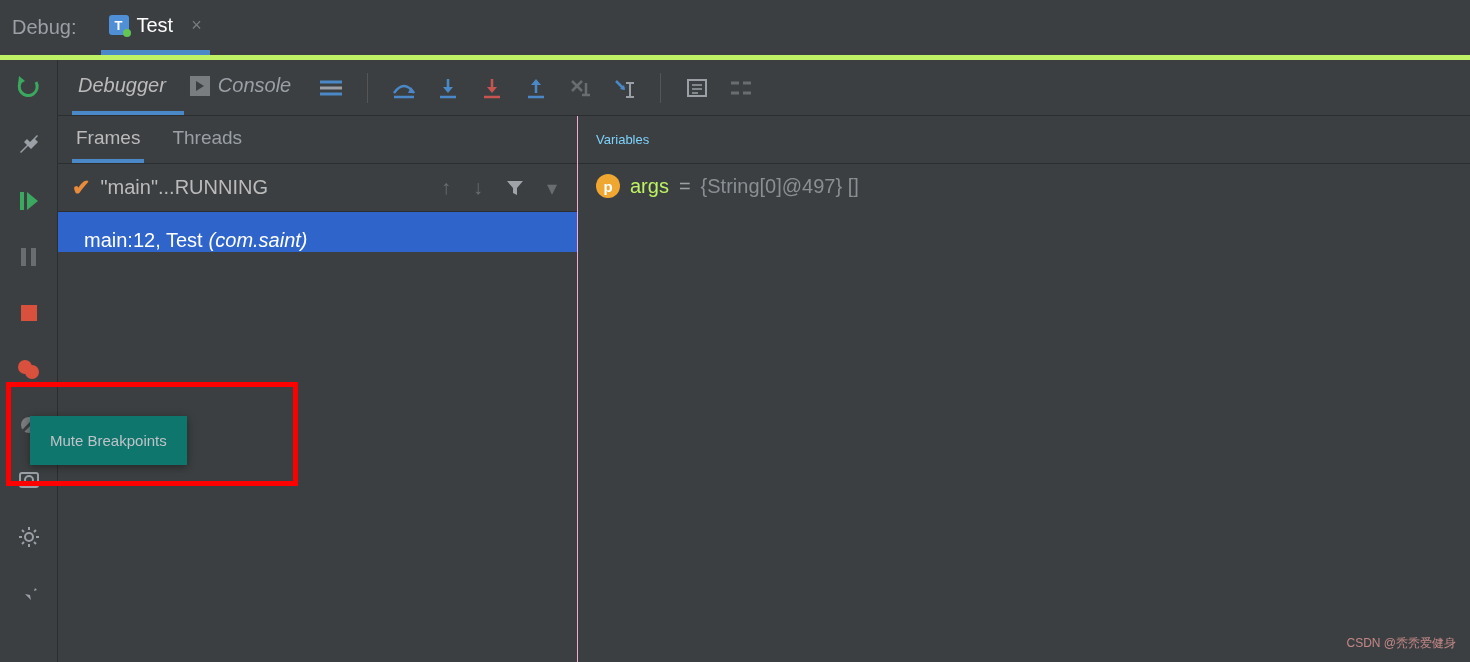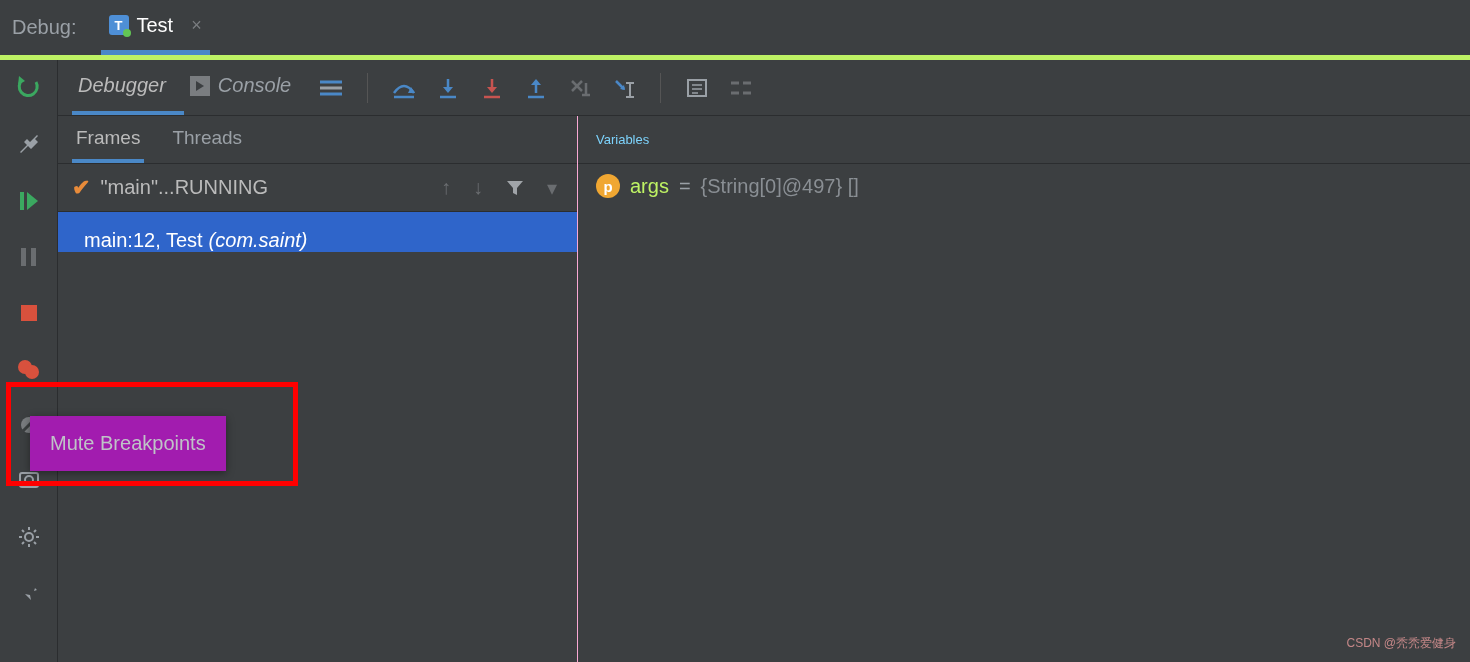--- a/index.html
+++ b/index.html
@@ -36,21 +36,21 @@
   .arrow-btn { color: #6a6d70; font-size: 20px; padding: 0 6px; cursor: pointer; }
   .stack-row { height: 40px; background: #2f65ca; color: #fff; display: flex; align-items: flex-end; padding: 0 26px; font-size: 20px; gap: 6px; }
   .stack-row .italic { font-style: italic; }
   .vars-panel { flex: 1; display: flex; flex-direction: column; }
   .vars-header { height: 48px; display: flex; align-items: center; padding: 0 18px; font-size: 13px; color: #7dd3fc; border-bottom: 1px solid #2b2d2f; }
   .var-row { display: flex; align-items: center; padding: 10px 18px; gap: 10px; font-size: 20px; }
   .p-circle { width: 24px; height: 24px; background: #f0a732; border-radius: 50%; color: #fff; font-size: 15px; font-weight: bold; display: flex; align-items: center; justify-content: center; }
   .var-name { color: #bef264; }
   .var-eq { color: #9aa0a6; }
   .var-val { color: #8a8f94; }
-  .tooltip-box { position: absolute; left: 30px; top: 416px; padding: 16px 20px; background: #a21caf; color: #bfc3c7; font-size: 20px; box-shadow: 0 2px 8px rgba(0,0,0,.4); z-index: 20; }
+  .tooltip-box { position: absolute; left: 30px; top: 416px; padding: 16px 20px; background: #0f766e; color: #bfc3c7; font-size: 15px; box-shadow: 0 2px 8px rgba(0,0,0,.4); z-index: 20; }
   .red-rect { position: absolute; left: 6px; top: 382px; width: 292px; height: 104px; border: 5px solid #ff0000; z-index: 30; pointer-events: none; }
   .watermark { position: absolute; right: 14px; bottom: 10px; color: #fca5a5; font-size: 12px; opacity: .7; }
   svg { display: block; }
 </style>
 </head>
 <body>
 
 <div class="root">
   <div class="titlebar">
     <span class="titlebar-label">Debug:</span>

